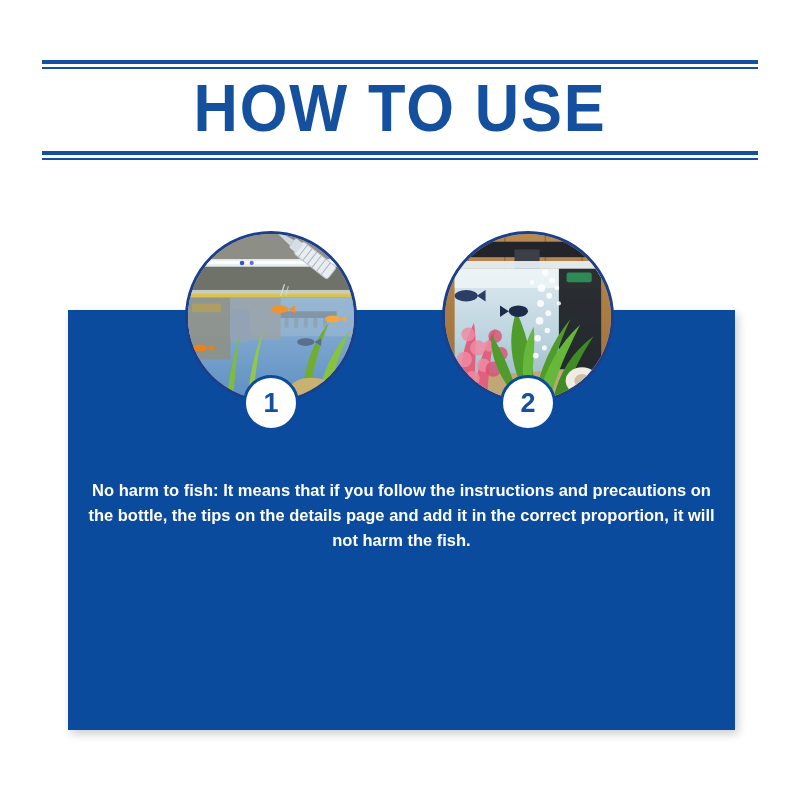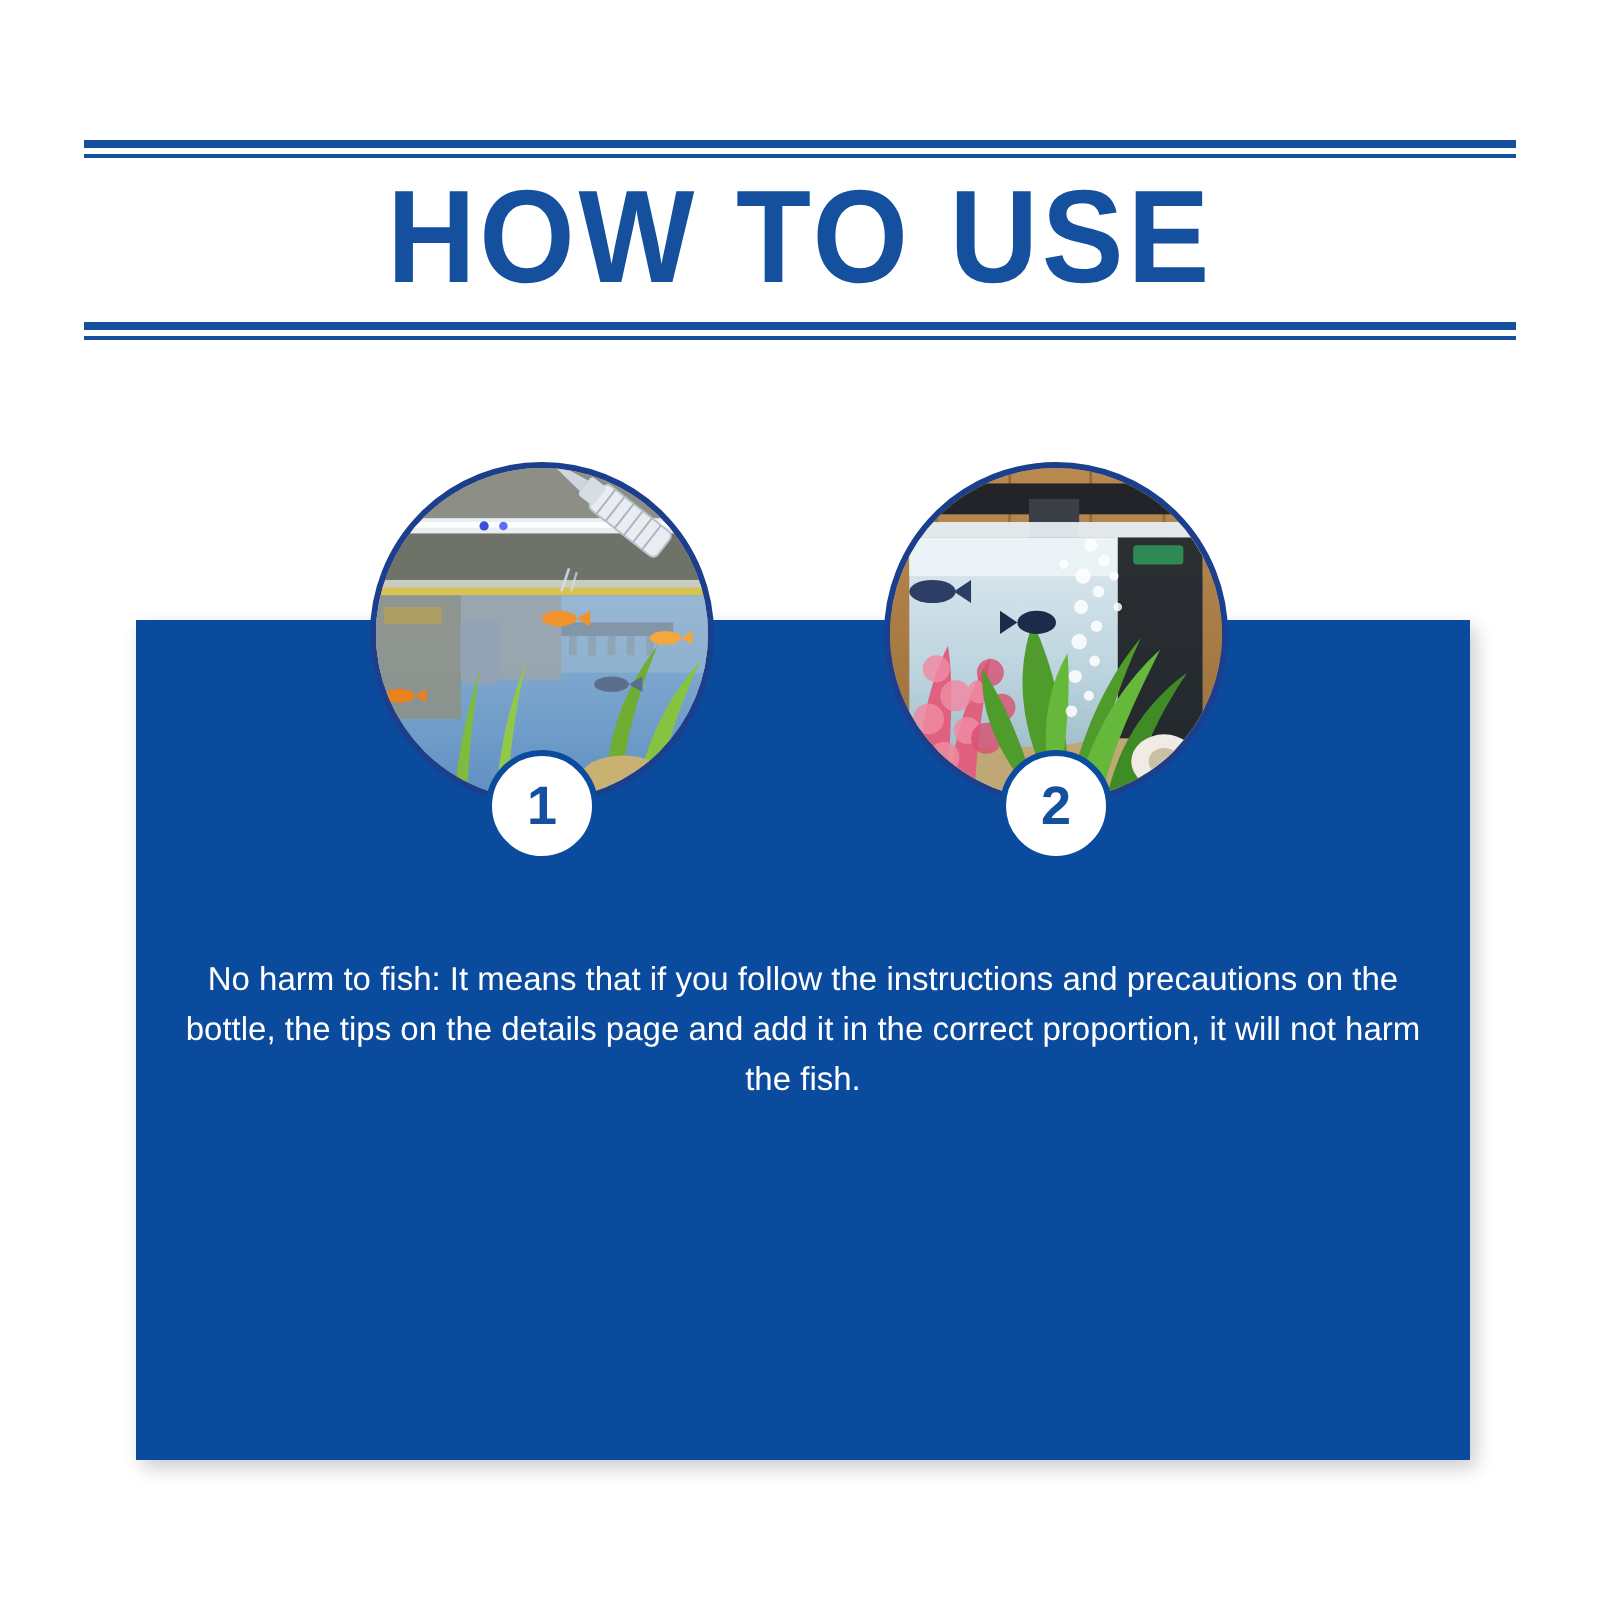--- a/index.html
+++ b/index.html
@@ -22,21 +22,20 @@
     background: #ffffff;
   }
 
   
   .header {
     position: absolute;
     left: 0;
     top: 0;
     width: 800px;
     height: 200px;
-    margin-top: 10px;
   }
   .rule {
     position: absolute;
     left: 42px;
     width: 716px;
     background: #14509e;
   }
   .rule-top-thick  { top: 60px;  height: 4px; }
   .rule-top-thin   { top: 67px;  height: 2px; }
   .rule-bot-thick  { top: 151px; height: 4px; }
@@ -128,21 +127,21 @@
     top: 478px;
     width: 627px;
     text-align: center;
     color: #ffffff;
     font-size: 16.5px;
     line-height: 25px;
   }
   .copy p {
     margin: 0 0 27px 0;
   }
-  .copy p:last-child { margin-bottom: 0; }
+  .copy p:last-child { margin-bottom: 0; font-weight: bold; }
 </style>
 </head>
 <body>
 
 <div class="page">
 
   <div class="header">
     <div class="rule rule-top-thick"></div>
     <div class="rule rule-top-thin"></div>
     <div class="title">HOW TO USE</div>

